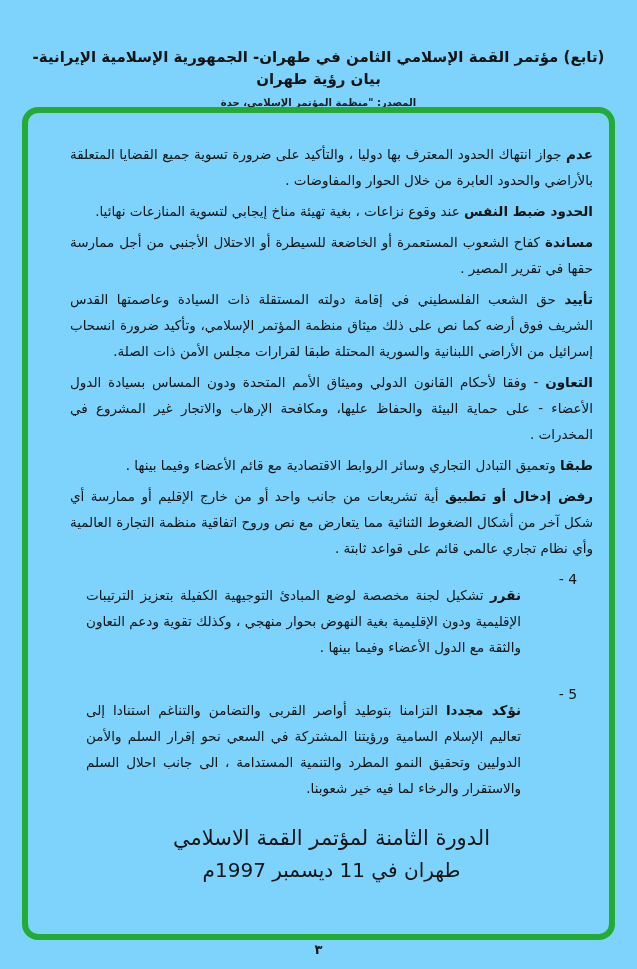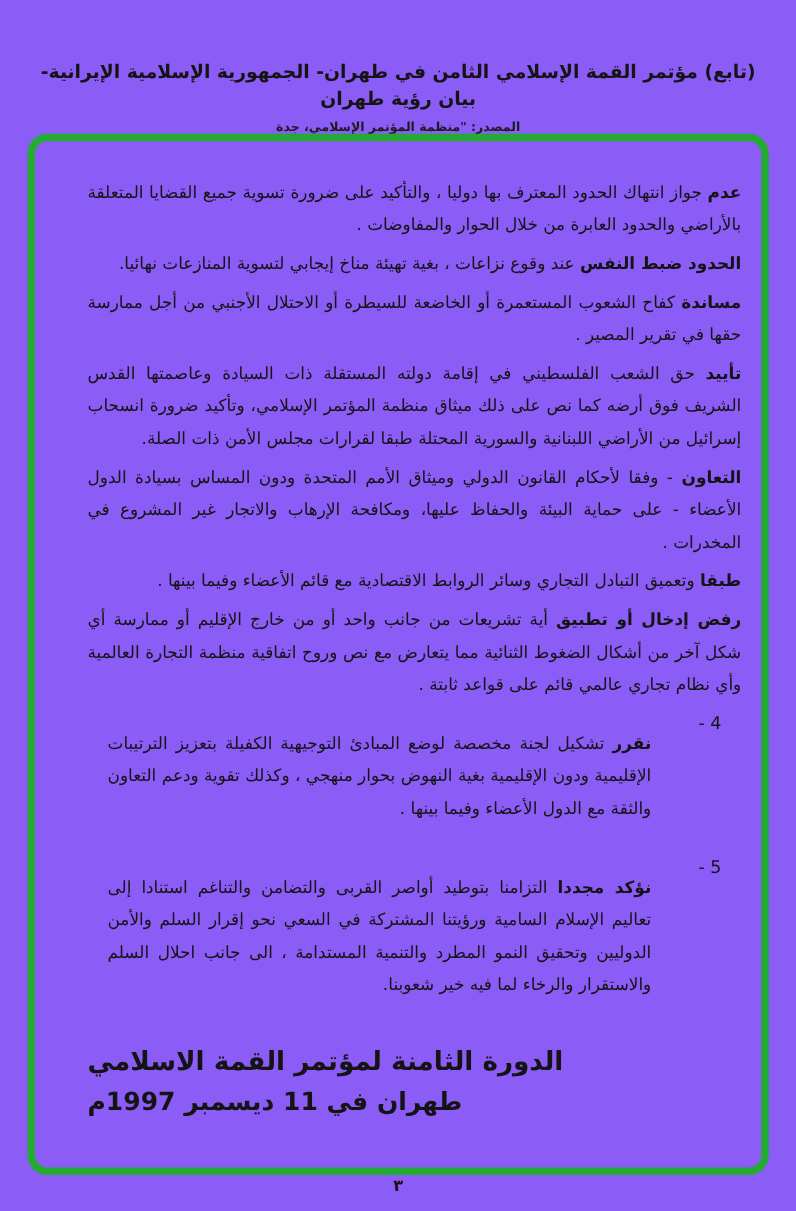--- a/index.html
+++ b/index.html
@@ -4,21 +4,21 @@
 <style>
   html, body {
     margin: 0;
     padding: 0;
     background: #ffffff;
   }
   .page {
     position: relative;
     width: 637px;
     height: 969px;
-    background: #8b5cf6;
+    background: #7dd3fc;
     font-family: "DejaVu Sans", sans-serif;
     color: #141414;
     overflow: hidden;
   }
   .header {
     direction: rtl;
     text-align: center;
     padding-top: 46px;
   }
   .header-title {
@@ -68,23 +68,23 @@
     text-align: center;
     font-size: 14px;
     line-height: 26px;
     padding-left: 6px;
   }
   .num-body {
     flex: 1;
   }
   .num-body .para { margin: 16px; }
   .box-footer {
-    text-align: left;
-    margin-top: 18px;
-    font-weight: bold;
+    text-align: center;
+    margin-top: 7px;
+    font-weight: normal;
   }
   .footer-line1 {
     font-size: 21px;
     line-height: 28px;
   }
   .footer-line2 {
     font-size: 20px;
     line-height: 28px;
     margin-top: 4px;
   }

